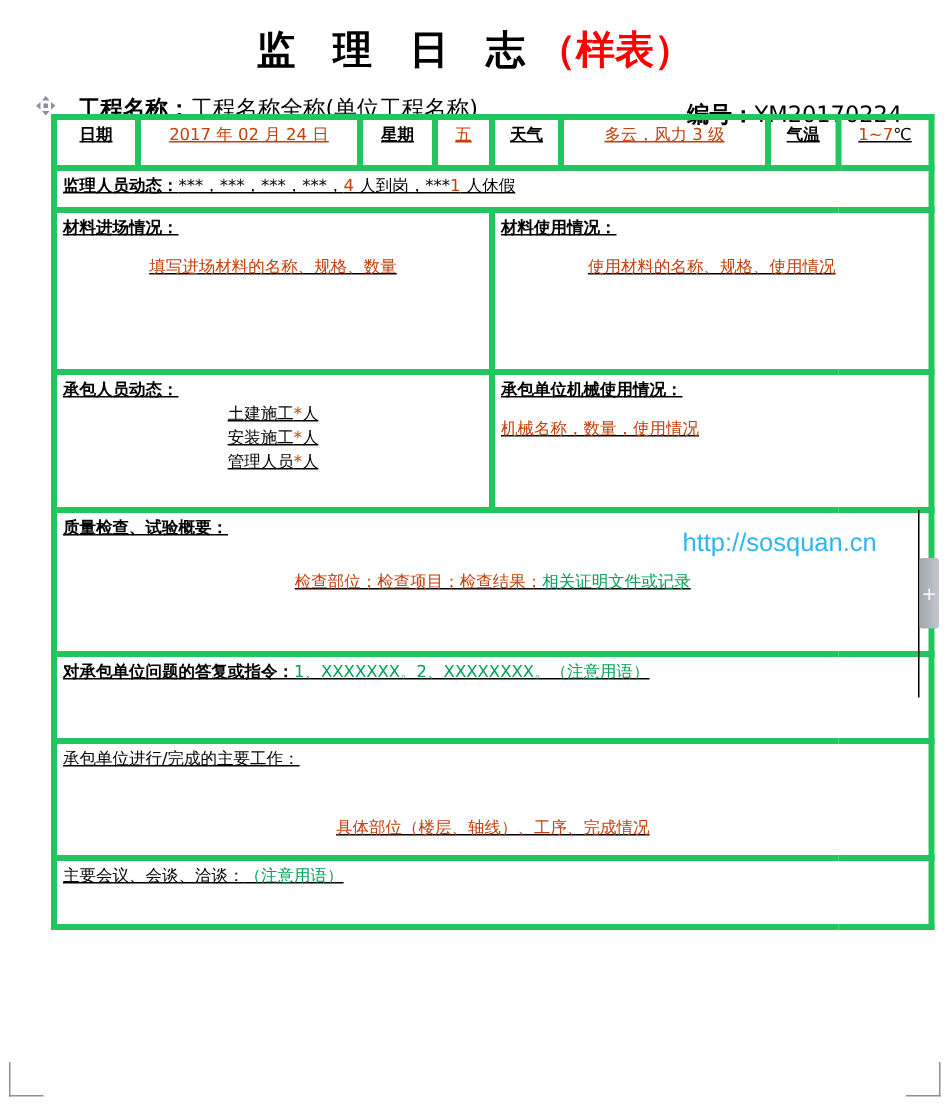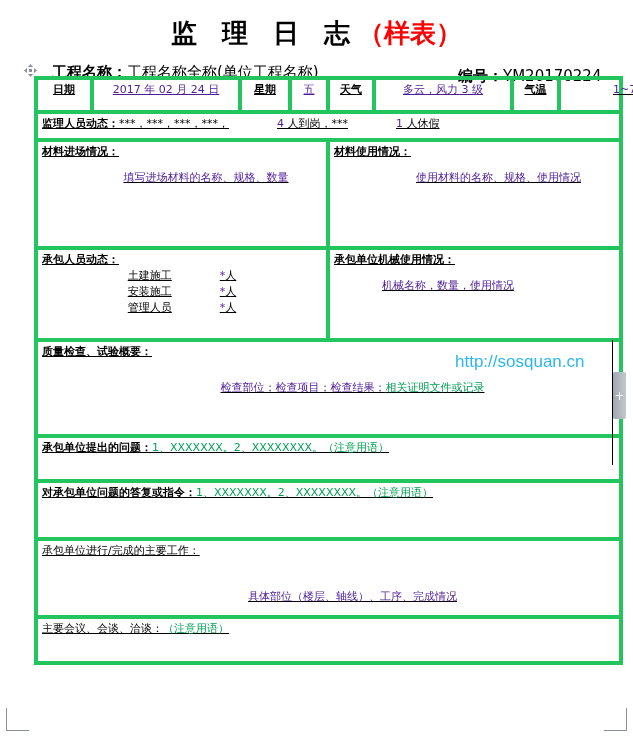--- a/index.html
+++ b/index.html
@@ -75,21 +75,21 @@
     border: 4px solid #22c55e;
     padding: 2px 4px;
     vertical-align: top;
     font-size: 11px;
     line-height: 1.45;
     text-decoration: underline;
   }
   td.ctr { text-align: center; vertical-align: middle; }
   .lbl { font-weight: bold; }
   .lbl-thin { font-weight: normal; }
-  .red { color: #4c1d95; margin-left: 48px; }
+  .red { color: #c2410c; }
   .green { color: #00a055; }
   .blk { color: #000000; }
   .ind { display: block; text-align: center; }
   .pad-top { padding-top: 10px; }
 
   
   .h-row td { height: 26px; padding-top: 0; padding-bottom: 0; }
 
   
   .watermark {
@@ -225,25 +225,20 @@
     </td>
   </tr>
 
   <tr>
     <td colspan="8" style="height:88px">
       <div class="lbl">质量检查、试验概要：</div>
       <div class="ind" style="padding-top:20px"><span class="red">检查部位；检查项目；检查结果；</span><span class="green">相关证明文件或记录</span></div>
     </td>
   </tr>
 
-  <tr>
-    <td colspan="8" style="height:37px">
-      <span class="lbl">承包单位提出的问题：</span><span class="green">1、XXXXXXX。2、XXXXXXXX。（注意用语）</span>
-    </td>
-  </tr>
 
   <tr>
     <td colspan="8" style="height:50px">
       <span class="lbl">对承包单位问题的答复或指令：</span><span class="green">1、XXXXXXX。2、XXXXXXXX。（注意用语）</span>
     </td>
   </tr>
 
 
   <tr>
     <td colspan="8" style="height:70px">

